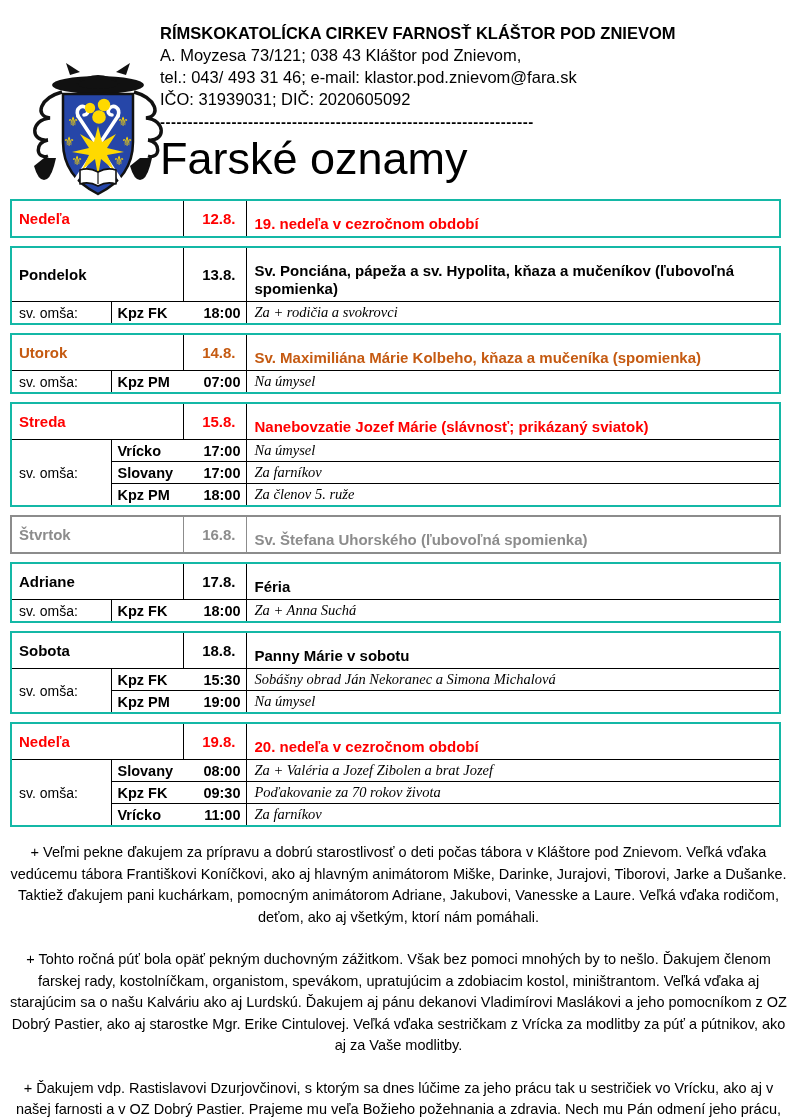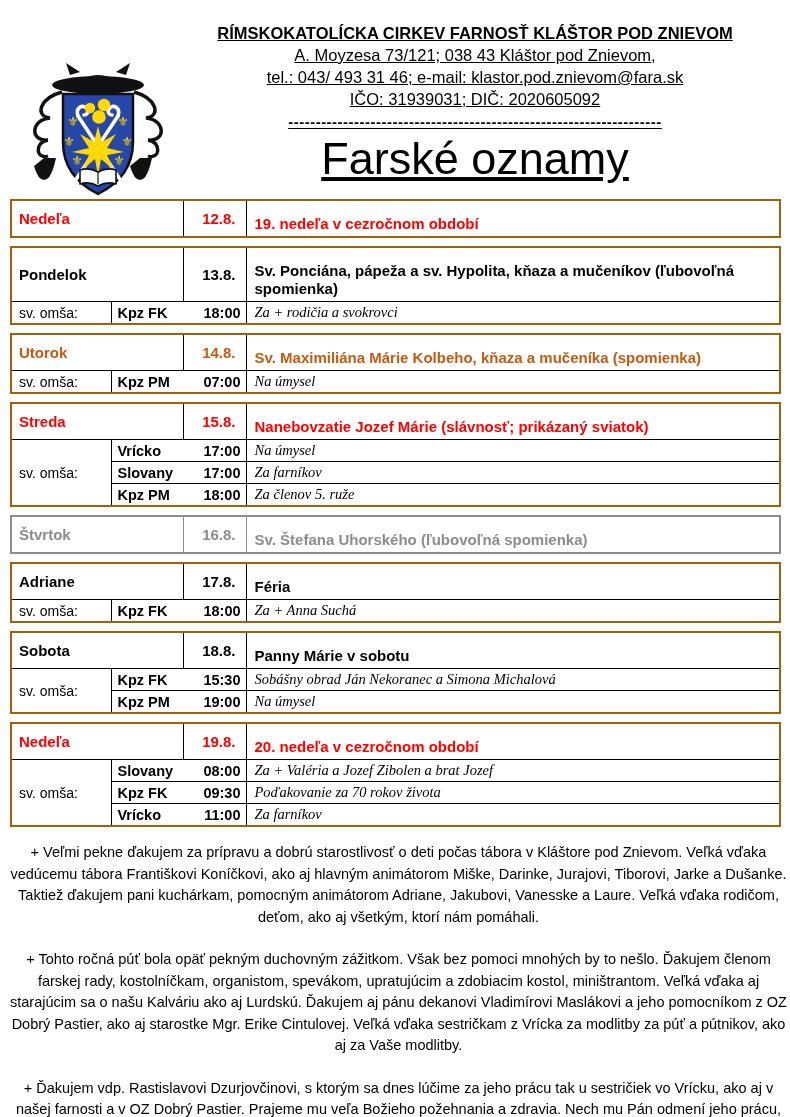--- a/index.html
+++ b/index.html
@@ -13,41 +13,41 @@
   }
   .page { width: 790px; height: 1117px; padding-top: 22px; position: relative; }
 
   
   .crest {
     position: absolute; left: 28px; top: 58px;
     width: 140px; height: 150px;
   }
   .header-text {
     margin-left: 160px; width: 630px;
-    text-align: center;
-    font-size: 16.5px; line-height: 22px; text-decoration: underline;
+    text-align: left;
+    font-size: 16.5px; line-height: 22px;
   }
   .org-name { font-weight: bold; }
   .separator {
     font-weight: bold; font-size: 15px; line-height: 18px;
     letter-spacing: 0.5px; margin-top: 3px;
     white-space: nowrap; overflow: hidden;
   }
   .title {
     font-size: 45px; font-weight: 400; line-height: 50px;
     margin-top: 3px; letter-spacing: 0px;
   }
 
   
   .tables { margin-top: 15px; }
   table.day-table {
     border-collapse: collapse;
     width: 769px;
     margin: 8px 0 8px 10px;
-    border: 2px solid #a16207;
+    border: 2px solid #14b8a6;
     table-layout: fixed;
   }
   table.day-table td { border: 1px solid #000; vertical-align: middle; }
   col.c-a { width: 100px; } col.c-b { width: 72px; }
   col.c-c { width: 63px; }  col.c-d { width: 534px; }
 
   .day-cell  { font-weight: bold; font-size: 15px; padding: 3px 4px 3px 7px; }
   .date-cell { font-weight: bold; font-size: 15px; padding: 3px 10px 3px 18px; text-align: right; }
   .feast-cell{ font-weight: bold; font-size: 15px; padding: 14px 6px 3px 8px; line-height: 18px; }
 

